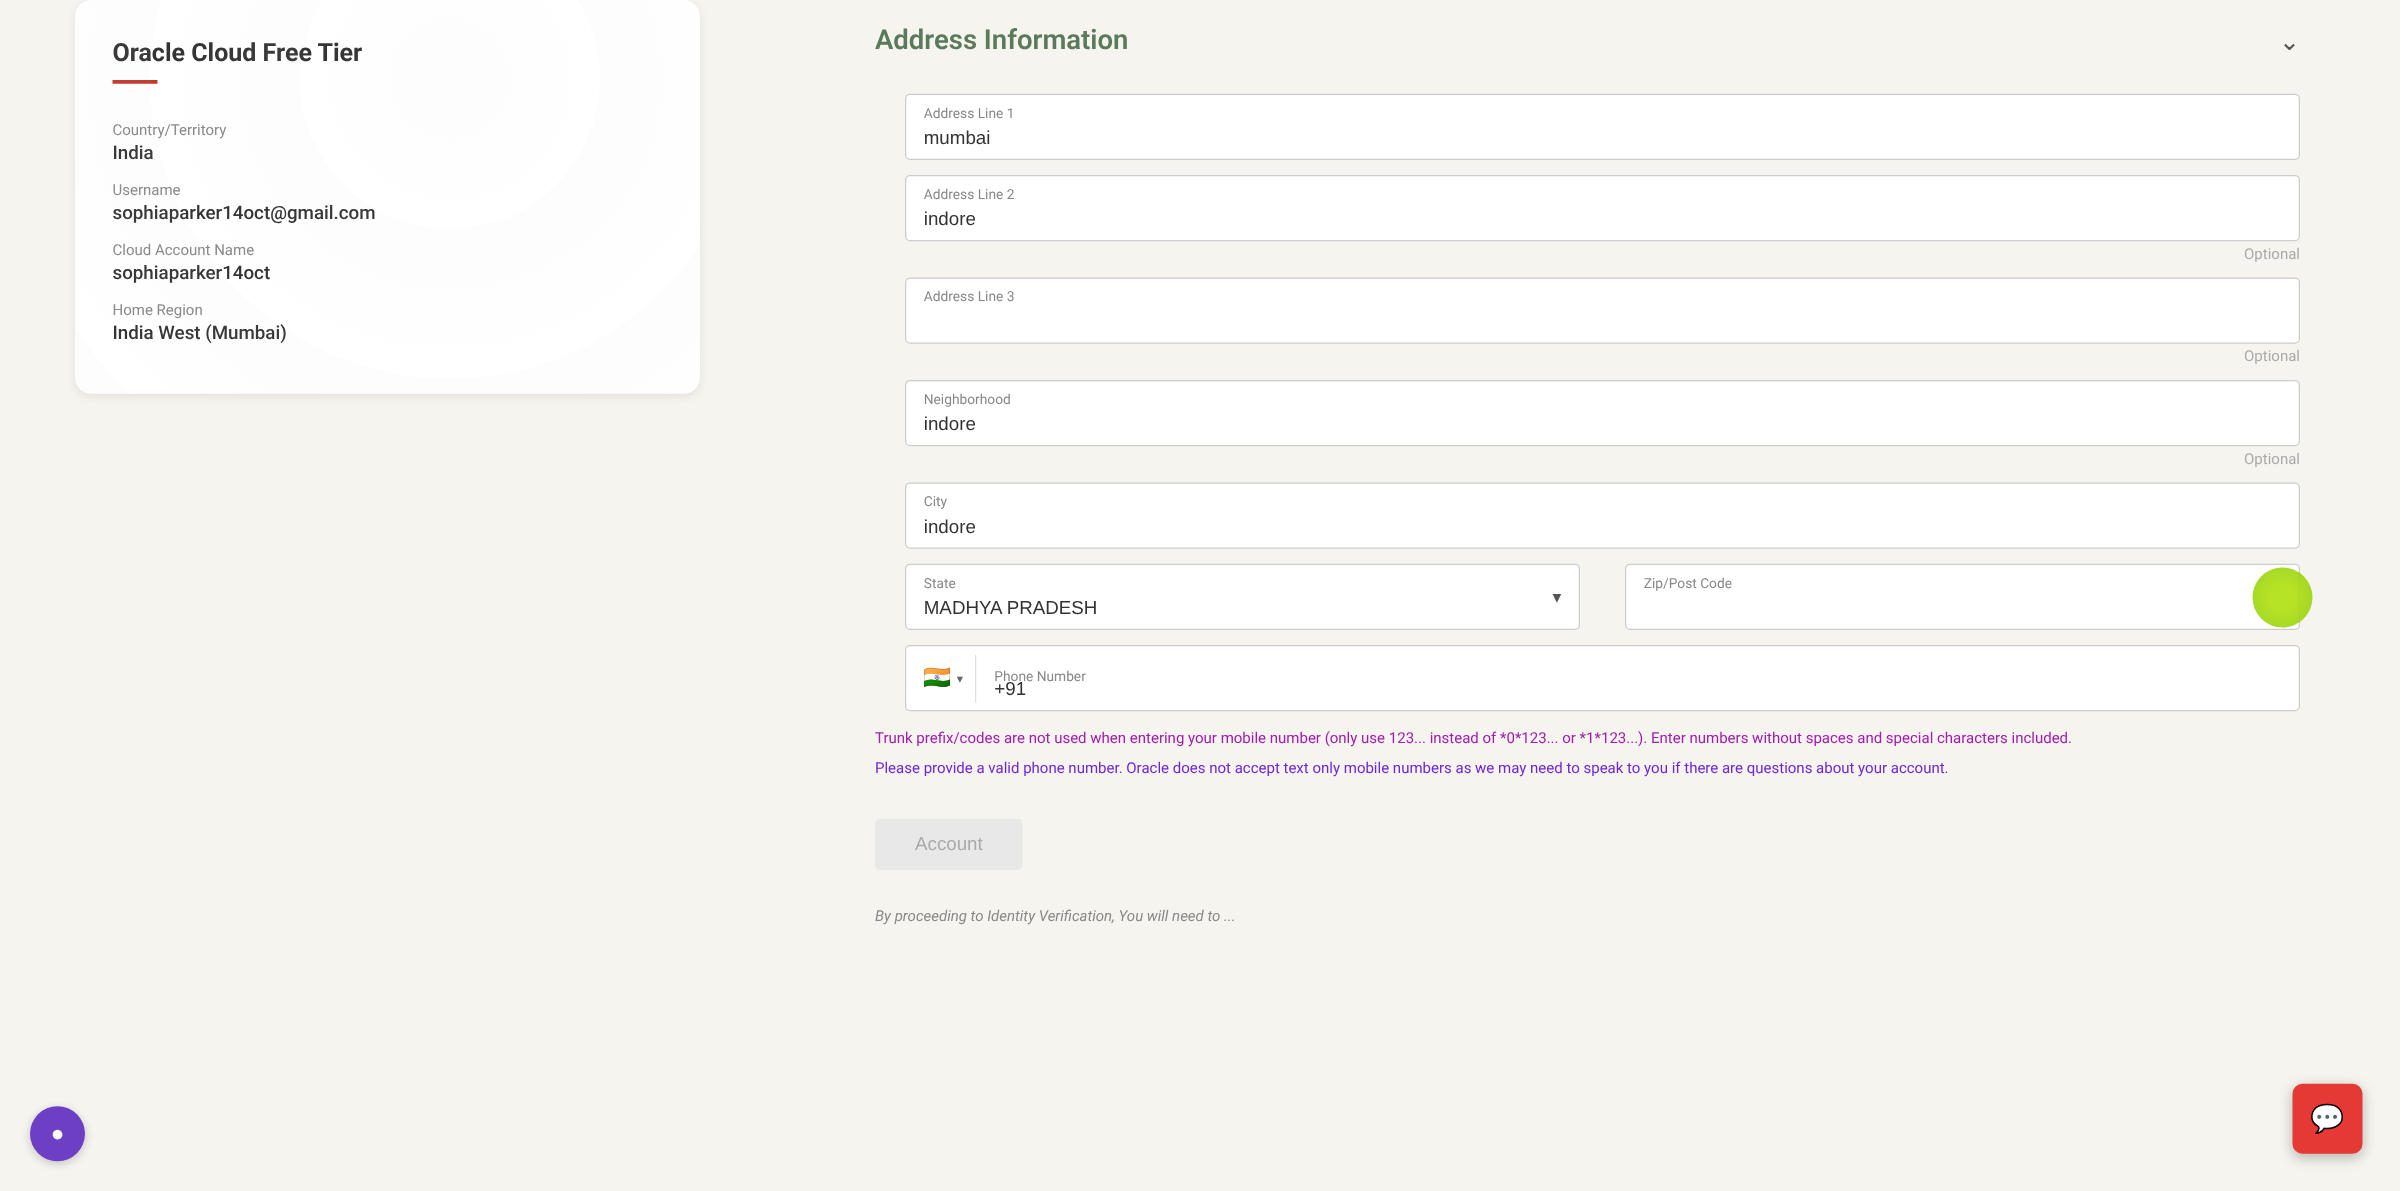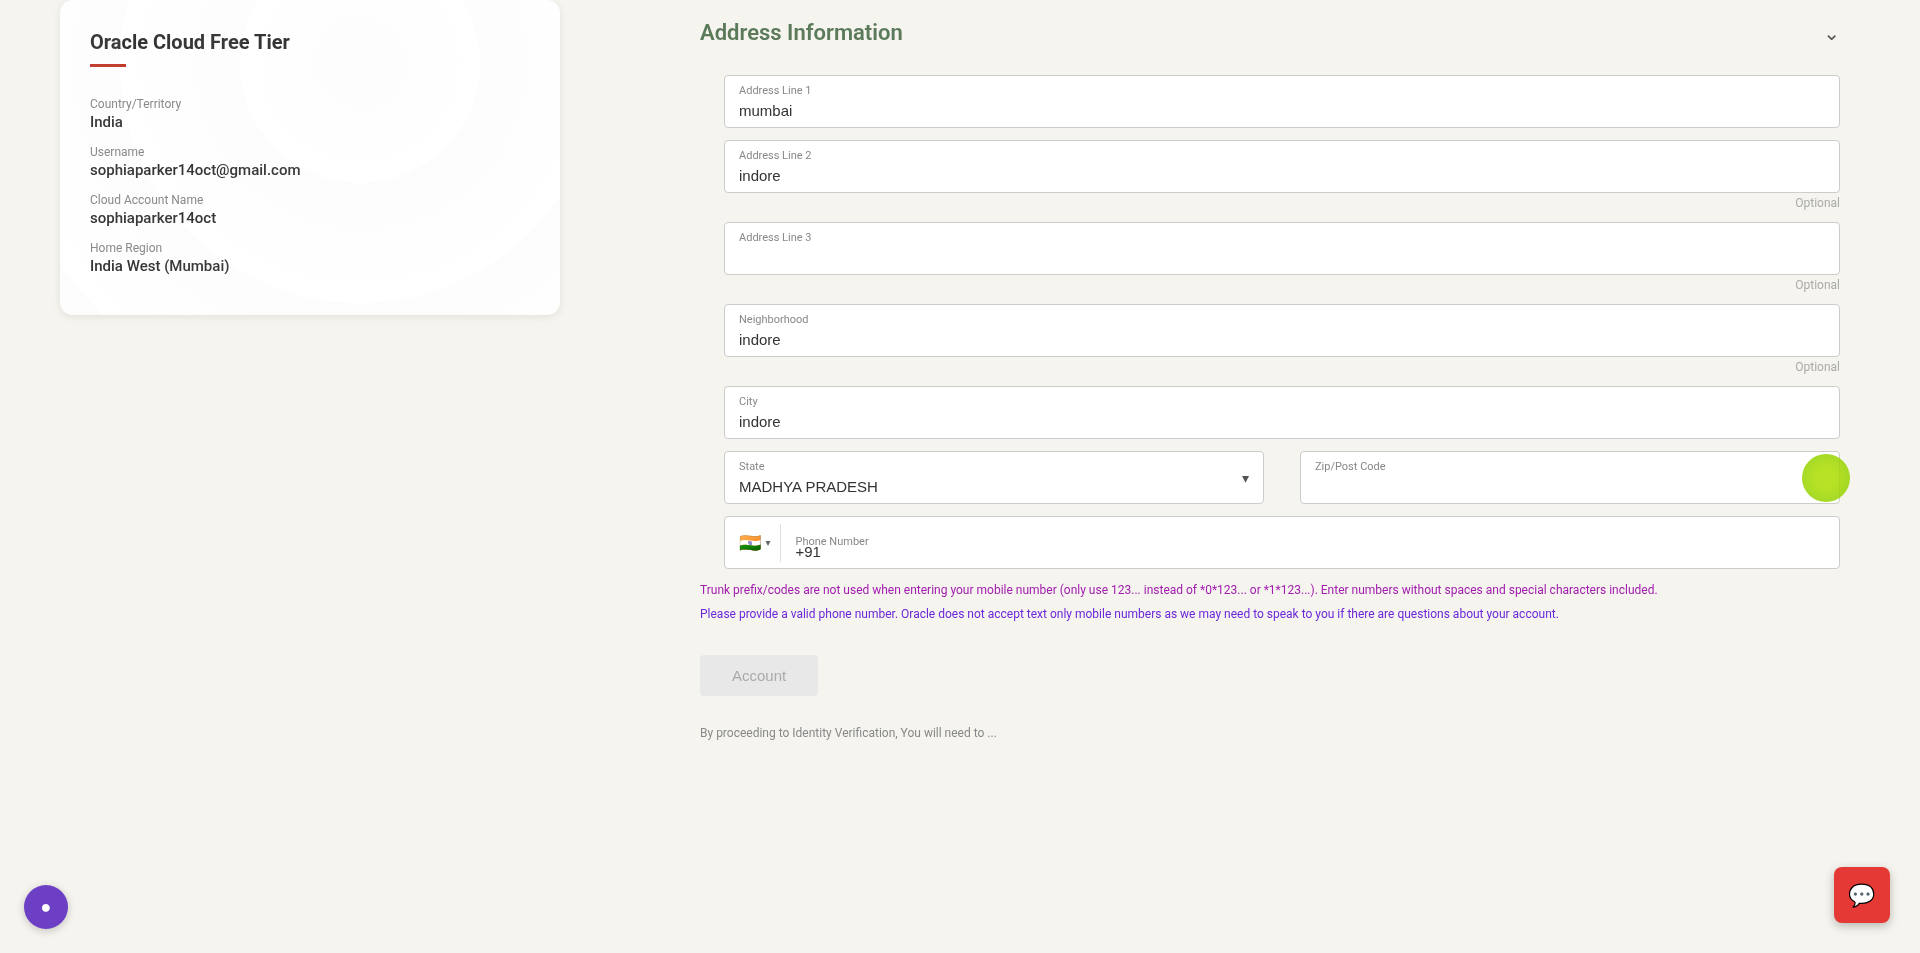--- a/index.html
+++ b/index.html
@@ -236,20 +236,21 @@
       font-size: 15px;
       cursor: not-allowed;
       margin-top: 16px;
       margin-bottom: 20px;
     }
 
     .bottom-hint {
       font-size: 12px;
       color: #888;
       margin-top: 10px;
+      font-style: italic;
     }
 
     
     .chat-btn {
       position: fixed;
       bottom: 30px;
       right: 30px;
       width: 56px;
       height: 56px;
       background: #e53935;

